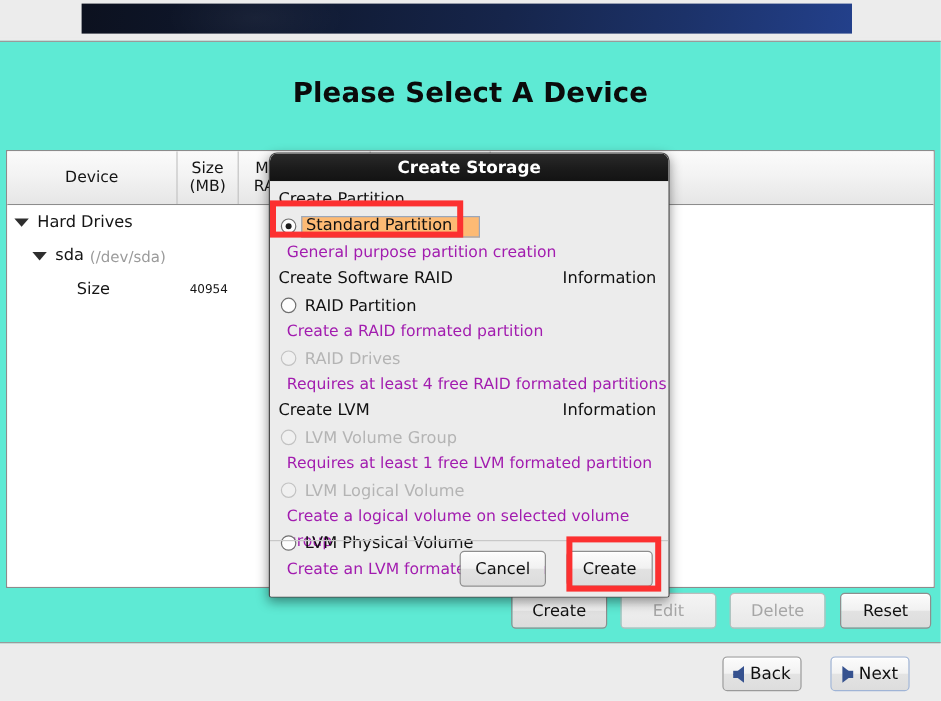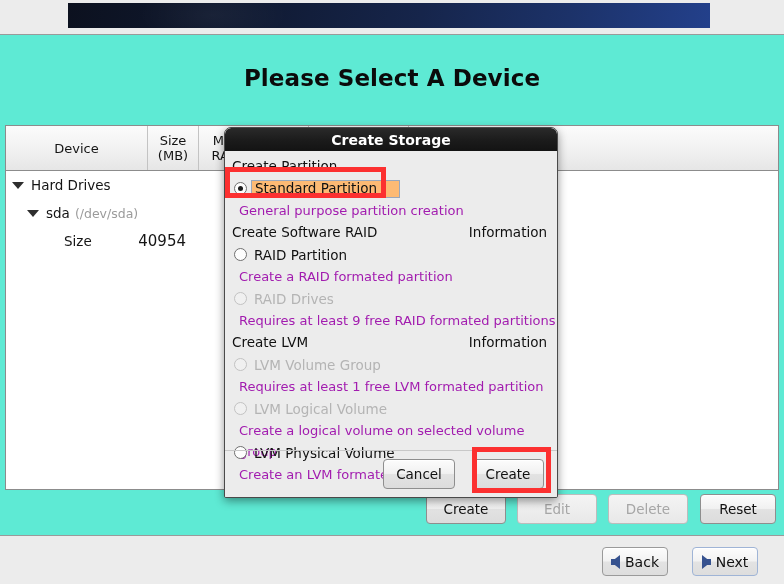--- a/index.html
+++ b/index.html
@@ -128,24 +128,24 @@
     border-left: 6px solid transparent;
     border-right: 6px solid transparent;
     border-top: 7px solid #2e2e2e;
   }
   .tri.open::before { border-top-color: #2e2e2e; }
   .row-0 { padding-left: 6px; }
   .row-1 { padding-left: 21px; }
   .row-2 { padding-left: 58px; }
   .size-cell {
     position: absolute;
-    left: 132px;
+    left: 144px;
     width: 48px;
-    text-align: right;
-    font-size: 15px;
+    text-align: center;
+    font-size: 10px;
     color: #151515;
   }
 
   
   .gtk-btn {
     background: linear-gradient(180deg, #fcfcfc 0%, #f1f1f1 48%, #e2e2e2 52%, #dcdcdc 100%);
     border: 1px solid #8e8e8e;
     border-radius: 4px;
     font-family: "DejaVu Sans", "Liberation Sans", sans-serif;
     font-size: 13.5px;
@@ -442,21 +442,21 @@
     <div class="opt-row">
       <span class="radio"></span>
       <span class="opt-label">RAID Partition</span>
     </div>
     <div class="opt-desc">Create a RAID formated partition</div>
 
     <div class="opt-row">
       <span class="radio dim"></span>
       <span class="opt-label dim">RAID Drives</span>
     </div>
-    <div class="opt-desc">Requires at least 9 free RAID formated partitions</div>
+    <div class="opt-desc">Requires at least 4 free RAID formated partitions</div>
 
     <div class="section-row">
       <span class="section-title">Create LVM</span>
       <span class="info-link">Information</span>
     </div>
 
     <div class="opt-row">
       <span class="radio dim"></span>
       <span class="opt-label dim">LVM Volume Group</span>
     </div>

